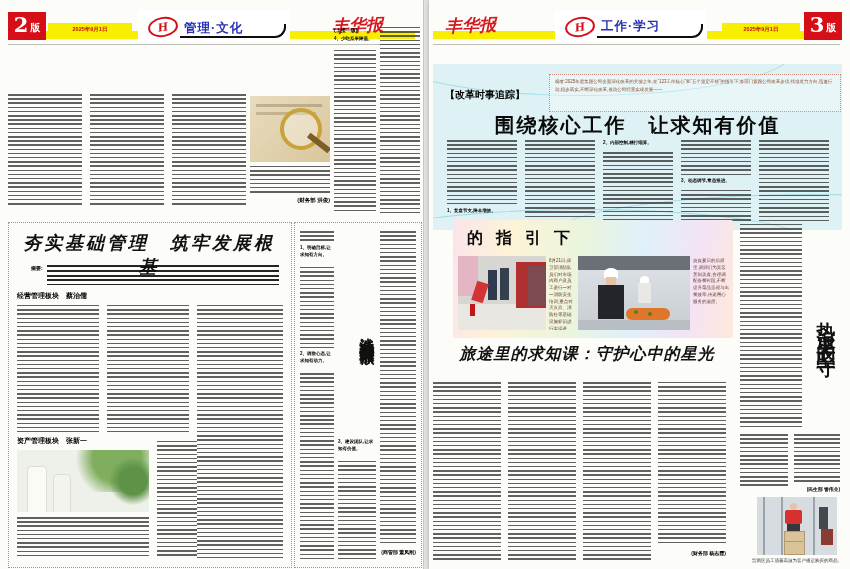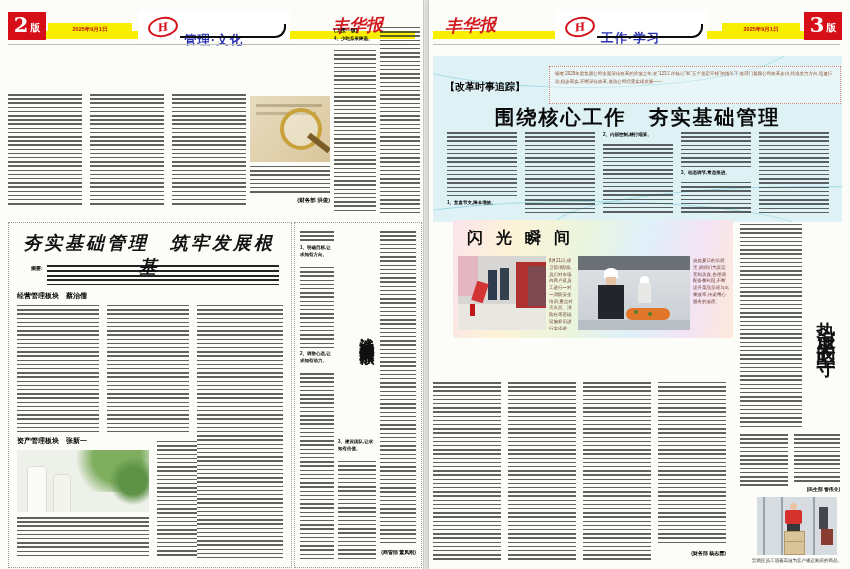--- a/index.html
+++ b/index.html
@@ -8,21 +8,21 @@
   .abs{position:absolute;}
   
   .pgnum{display:flex;align-items:flex-start;justify-content:center;background:#d60e18;color:#fff;}
   .pgnum .n{font-family:"DejaVu Serif",serif;font-weight:bold;font-size:21px;line-height:26px;}
   .pgnum .b{font-size:10px;font-weight:bold;margin:9px 0 0 2px;}
   .yband{background:#f8ef00;}
   .datebox{background:#f8ef00;color:#c40f0f;font-size:5.5px;font-weight:bold;display:flex;align-items:center;justify-content:center;}
   .tab{background:#fff;}
   .logo-oval{position:absolute;border:2px solid #d60e18;border-radius:50%;transform:rotate(-10deg);display:flex;align-items:center;justify-content:center;}
   .logo-oval span{color:#d60e18;font-family:"DejaVu Serif",serif;font-style:italic;font-weight:bold;font-size:11px;line-height:1;}
-  .secname{color:#2a32b4;font-weight:bold;font-size:12.5px;letter-spacing:1px;white-space:nowrap;margin-top:12px;}
+  .secname{color:#2a32b4;font-weight:bold;font-size:12.5px;letter-spacing:1px;white-space:nowrap;}
   .bracket{border-bottom:2.5px solid #0d0d0d;border-right:2.5px solid #0d0d0d;border-bottom-right-radius:11px;}
   .papername{color:#d21a20;font-weight:bold;font-style:italic;font-size:17px;font-family:"DejaVu Serif",serif;transform:rotate(-2deg);white-space:nowrap;}
   .rule{background:#bdbdb8;}
   
   .tl{background-image:repeating-linear-gradient(180deg,rgba(45,45,45,.75) 0px,rgba(45,45,45,.75) 1.5px,transparent 1.5px,transparent 4.2px);}
   .tl-bold{background-image:repeating-linear-gradient(180deg,rgba(12,12,12,.9) 0px,rgba(12,12,12,.9) 2px,transparent 2px,transparent 4.8px);}
   .t5{font-size:5px;line-height:1.35;color:#222;overflow:hidden;}
   .t45{font-size:4.5px;line-height:1.5;color:#222;overflow:hidden;}
   .sub{font-weight:bold;color:#000;}
   .attr{font-weight:bold;color:#000;text-align:right;}
@@ -127,40 +127,40 @@
       <div class="abs secname" style="left:46px;top:8px;">工作·学习</div>
       <div class="abs bracket" style="left:42px;top:14px;width:104px;height:12px;"></div>
     </div>
     <div class="abs datebox" style="left:293px;top:23px;width:78px;height:12px;">2025年9月1日</div>
     <div class="abs pgnum" style="left:375px;top:12px;width:38px;height:28px;">
       <span class="n">3</span>
       <span class="b">版</span>
     </div>
     <div class="abs rule" style="left:4px;top:44px;width:407px;height:1px;"></div>
 
-    <div class="abs cyan-panel" style="left:4px;top:56px;width:409px;height:166px;">
+    <div class="abs cyan-panel" style="left:4px;top:64px;width:409px;height:166px;">
       <div class="wave" style="left:-60px;top:-60px;width:420px;height:90px;"></div>
       <div class="wave" style="left:120px;top:130px;width:520px;height:80px;"></div>
       <div class="wave" style="left:-80px;top:145px;width:460px;height:70px;"></div>
       <div class="abs sub" style="left:12px;top:24px;font-size:10px;">【改革时事追踪】</div>
       <div class="abs note" style="left:116px;top:10px;width:280px;height:30px;">编者:2025年是集团公司全面深化改革的关键之年,在“123工作核心”和“五个坚定不移”的指引下,各部门紧跟公司改革步伐,找准发力方向,迅速行动,稳步落实,不断深化改革,推动公司经营实现发展——</div>
-      <div class="abs h-main" style="left:0;top:48px;width:409px;font-size:20px;">围绕核心工作　夯实基础管理</div>
+      <div class="abs h-main" style="left:0;top:48px;width:409px;font-size:20px;">围绕核心工作　让求知有价值</div>
       <div class="abs tl" style="left:14px;top:76px;width:70px;height:66px;"></div>
       <div class="abs t45 sub" style="left:14px;top:144px;width:70px;">1、复盘节支,降本增效。</div>
       <div class="abs tl" style="left:92px;top:76px;width:70px;height:82px;"></div>
       <div class="abs t45 sub" style="left:170px;top:76px;width:70px;">2、内部控制,精打细算。</div>
       <div class="abs tl" style="left:170px;top:88px;width:70px;height:70px;"></div>
       <div class="abs tl" style="left:248px;top:76px;width:70px;height:36px;"></div>
       <div class="abs t45 sub" style="left:248px;top:114px;width:70px;">3、动态调节,常态推进。</div>
       <div class="abs tl" style="left:248px;top:126px;width:70px;height:32px;"></div>
       <div class="abs tl" style="left:326px;top:76px;width:70px;height:82px;"></div>
     </div>
 
     <div class="abs pastel" style="left:24px;top:220px;width:280px;height:118px;border-radius:2px;">
-      <div class="abs" style="left:14px;top:8px;font-size:16px;font-weight:bold;letter-spacing:13px;color:#0a0a0a;">闪光瞬间</div>
+      <div class="abs" style="left:14px;top:8px;font-size:16px;font-weight:bold;letter-spacing:13px;color:#0a0a0a;">的指引下</div>
       <div class="abs photo" style="left:5px;top:36px;width:88px;height:74px;background:linear-gradient(180deg,#d8d6d2 0 65%,#e9e7e2 65% 100%);">
         <div class="abs" style="left:0;top:0;width:20px;height:40px;background:#e4b6c4;"></div>
         <div class="abs" style="left:58px;top:6px;width:30px;height:46px;background:#b03030;"></div>
         <div class="abs" style="left:70px;top:10px;width:18px;height:40px;background:#7c4a50;"></div>
         <div class="abs" style="left:30px;top:14px;width:9px;height:30px;background:#2e3b4e;"></div>
         <div class="abs" style="left:42px;top:12px;width:9px;height:32px;background:#33414f;"></div>
         <div class="abs" style="left:16px;top:26px;width:12px;height:20px;background:#d23434;transform:rotate(18deg);"></div>
         <div class="abs" style="left:12px;top:48px;width:5px;height:12px;background:#c01818;"></div>
       </div>
       <div class="abs t45 cap" style="left:96px;top:38px;width:26px;height:72px;">8月21日,保卫部消防队员们对市场内商户及员工进行一对一消防安全培训,重点对灭火器、消防栓等基础设施标识进行实操讲解。</div>
@@ -172,20 +172,21 @@
         <div class="abs" style="left:62px;top:20px;width:9px;height:7px;background:#fff;border-radius:50% 50% 0 0;"></div>
         <div class="abs" style="left:60px;top:27px;width:13px;height:20px;background:#e8e8e6;"></div>
         <div class="abs" style="left:48px;top:52px;width:44px;height:12px;background:#e0762a;border-radius:6px;"></div>
         <div class="abs" style="left:56px;top:54px;width:4px;height:4px;background:#4f7f2e;border-radius:50%;"></div>
         <div class="abs" style="left:70px;top:56px;width:4px;height:4px;background:#4f7f2e;border-radius:50%;"></div>
         <div class="abs" style="left:0;top:64px;width:112px;height:10px;background:#b9bec4;"></div>
       </div>
       <div class="abs t45 cap" style="left:240px;top:38px;width:36px;height:72px;">炎炎夏日的后厨里,厨师们为宾客烹制美食,合理调配备餐时段,不断提升菜品呈现与出餐效率,传递用心服务的温度。</div>
     </div>
 
+    <div class="abs brush" style="left:12px;top:344px;width:292px;font-size:16px;letter-spacing:1px;">旅途里的求知课：守护心中的星光</div>
     <div class="abs tl" style="left:4px;top:382px;width:68px;height:180px;"></div>
     <div class="abs tl" style="left:79px;top:382px;width:68px;height:180px;"></div>
     <div class="abs tl" style="left:154px;top:382px;width:68px;height:180px;"></div>
     <div class="abs tl" style="left:229px;top:382px;width:68px;height:164px;"></div>
     <div class="abs attr" style="left:229px;top:550px;width:68px;font-size:5px;">(财务部 杨志霞)</div>
 
     <div class="abs tl" style="left:311px;top:224px;width:62px;height:204px;"></div>
     <div class="abs vtitle" style="left:377px;top:228px;width:34px;height:200px;font-size:19px;letter-spacing:7px;">热浪里的坚守</div>
     <div class="abs tl" style="left:311px;top:434px;width:48px;height:54px;"></div>
     <div class="abs tl" style="left:365px;top:434px;width:46px;height:48px;"></div>

